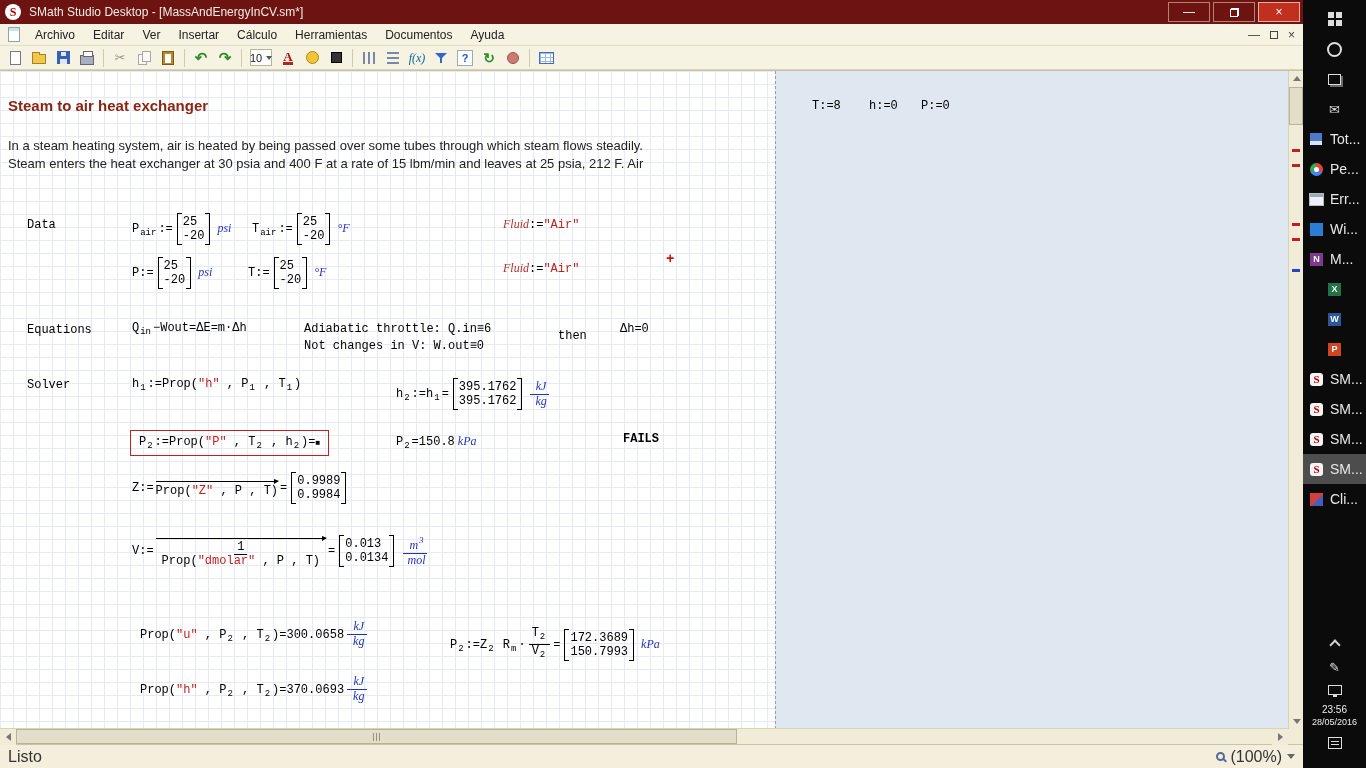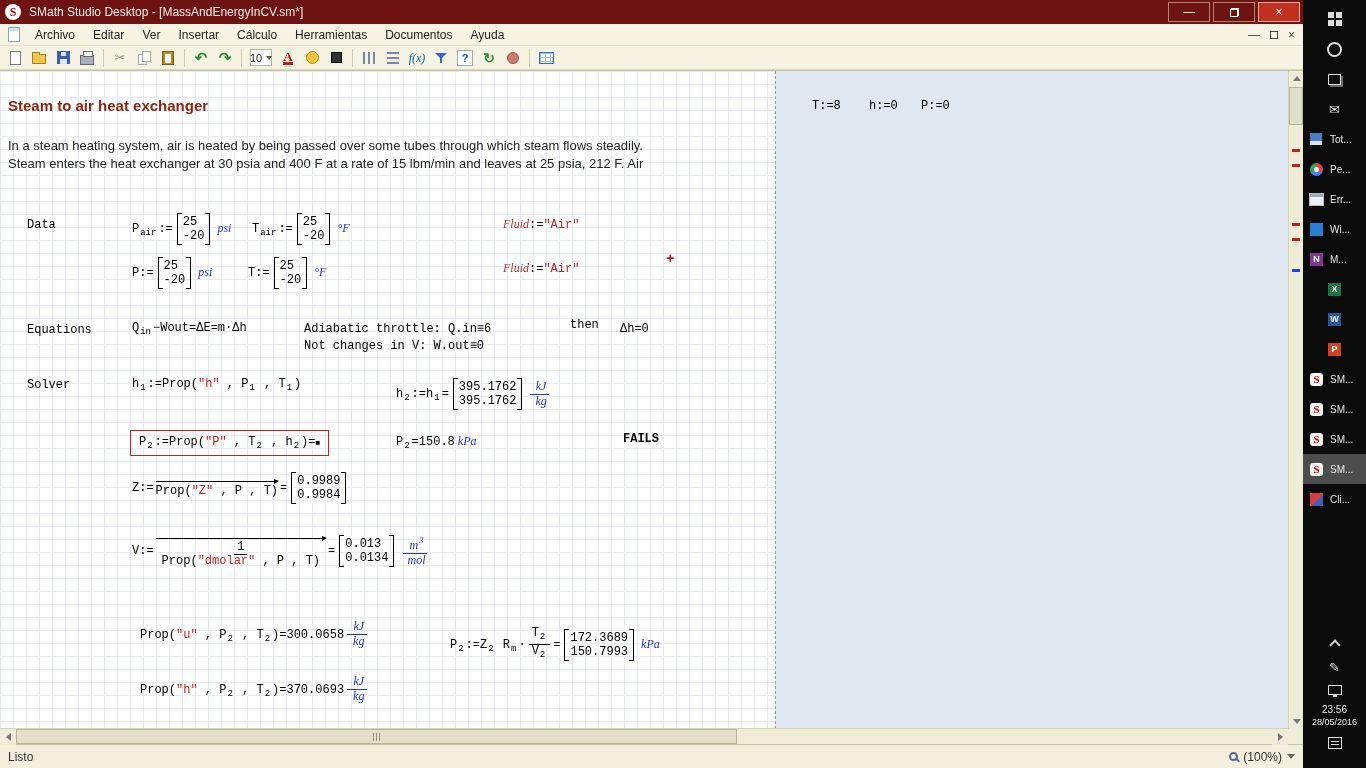--- a/index.html
+++ b/index.html
@@ -122,35 +122,35 @@
   .vmark.blue{background:#2244cc;}
   .hscrollrow{height:16px;display:flex;flex:none;}
   .hscroll{position:relative;width:1288px;background:#f0ecd8;border-top:1px solid #d8d3b8;}
   .hthumb{position:absolute;left:16px;top:0;width:721px;height:15px;background:#e3deca;border:1px solid #b8b49c;
           display:flex;align-items:center;justify-content:center;cursor:pointer;}
   .hthumb::before{content:"";width:8px;height:8px;background:repeating-linear-gradient(90deg,#999077 0 1px,transparent 1px 3px);}
   .corner{width:15px;background:#f0ecd8;border-top:1px solid #d8d3b8;}
 
   
   .statusbar{height:24px;background:#f3efdc;border-top:1px solid #c9c4a8;display:flex;align-items:center;
-             padding:0 8px;font-size:12px;color:#333;flex:none;}
+             padding:0 8px;font-size:16px;color:#333;flex:none;}
   .zoomgroup{margin-left:auto;display:flex;align-items:center;gap:5px;cursor:pointer;}
   .zoomicon{width:9px;height:9px;border:2px solid #556a99;border-radius:50%;position:relative;display:inline-block;}
   .zoomicon::after{content:"";position:absolute;width:5px;height:2px;background:#556a99;right:-4px;bottom:-2px;transform:rotate(45deg);}
   .zoomchev::before{content:"";display:block;border-left:4px solid transparent;border-right:4px solid transparent;border-top:5px solid #666;}
 
   
   .taskbar{position:absolute;left:1303px;top:0;width:63px;height:768px;background:#0b0b0b;overflow:hidden;}
   .tbitems{display:flex;flex-direction:column;padding-top:4px;}
   .tbitem{height:30px;display:flex;align-items:center;gap:5px;padding-left:5px;cursor:pointer;}
   .tbitem.icononly{justify-content:center;padding-left:0;}
   .tbitem.active{background:#4d4d4d;}
   .tico{width:17px;height:17px;position:relative;display:inline-flex;align-items:center;justify-content:center;
         flex:none;color:#ddd;font-size:13px;line-height:17px;}
-  .tlabel{color:#e8e8e8;font-size:10px;white-space:nowrap;overflow:hidden;}
+  .tlabel{color:#e8e8e8;font-size:14px;white-space:nowrap;overflow:hidden;}
   .tletter{position:absolute;left:0;top:0;right:0;bottom:0;display:flex;align-items:center;justify-content:center;
            color:#fff;font:bold 9px "Liberation Sans",sans-serif;}
   .tico-smath .tletter{color:#c00000;font:bold 11px "Liberation Serif",serif;}
   .tico-win::before{content:"";width:14px;height:14px;
      background:linear-gradient(#ddd,#ddd) 0 0/6px 6px no-repeat,linear-gradient(#ddd,#ddd) 8px 0/6px 6px no-repeat,
                 linear-gradient(#ddd,#ddd) 0 8px/6px 6px no-repeat,linear-gradient(#ddd,#ddd) 8px 8px/6px 6px no-repeat;}
   .tico-circle::before{content:"";width:11px;height:11px;border:2px solid #ddd;border-radius:50%;}
   .tico-taskview::before{content:"";width:11px;height:9px;border:1px solid #ddd;box-shadow:2px 2px 0 0 rgba(221,221,221,.45);}
   .tico-floppy::before{content:"";width:12px;height:12px;background:#4a7ac8;box-shadow:inset 0 -4px 0 #d8e4f4;}
   .tico-chrome::before{content:"";width:13px;height:13px;border-radius:50%;
@@ -314,21 +314,21 @@
 
         <div class="expr" style="left:132px;top:186px;"><span class="mx v">P</span><span class="mx v">:=</span><span class="mat"><span class="mrow">25</span><span class="mrow">-20</span></span><span class="mx u">psi</span></div>
         <div class="expr" style="left:248px;top:186px;"><span class="mx v">T</span><span class="mx v">:=</span><span class="mat"><span class="mrow">25</span><span class="mrow">-20</span></span><span class="mx u">°F</span></div>
         <div class="expr" style="left:503px;top:190px;"><span class="mx fl">Fluid</span><span class="mx v">:=</span><span class="mx s">"Air"</span></div>
         <div class="cursor-plus" style="left:666px;top:180px;">+</div>
 
         <div class="mlabel" style="left:27px;top:252px;">Equations</div>
         <div class="expr" style="left:132px;top:250px;"><span class="mx v">Q</span><span class="msub">in</span><span class="mx v">−Wout=ΔE=m·Δh</span></div>
         <div class="expr" style="left:304px;top:251px;"><span class="mx v">Adiabatic throttle: Q.in≡6</span></div>
         <div class="expr" style="left:304px;top:268px;"><span class="mx v">Not changes in V: W.out≡0</span></div>
-        <div class="expr" style="left:558px;top:247px;margin-left:12px;"><span class="mx v">then</span></div>
+        <div class="expr" style="left:558px;top:258px;"><span class="mx v">then</span></div>
         <div class="expr" style="left:620px;top:251px;"><span class="mx v">Δh=0</span></div>
 
         <div class="mlabel" style="left:27px;top:307px;">Solver</div>
         <div class="expr" style="left:132px;top:306px;"><span class="mx v">h</span><span class="msub">1</span><span class="mx v">:=</span><span class="mx v">Prop</span><span class="mx v">(</span><span class="mx s">"h"</span><span class="mx v"> , P</span><span class="msub">1</span><span class="mx v"> , T</span><span class="msub">1</span><span class="mx v">)</span></div>
         <div class="expr" style="left:396px;top:307px;"><span class="mx v">h</span><span class="msub">2</span><span class="mx v">:=</span><span class="mx v">h</span><span class="msub">1</span><span class="mx v">=</span><span class="mat"><span class="mrow">395.1762</span><span class="mrow">395.1762</span></span><span class="frac u"><span class="fnum"><span class="mx u">kJ</span></span><span class="fden"><span class="mx u">kg</span></span></span></div>
 
         <div class="expr errbox" style="left:130px;top:359px;"><span class="mx v">P</span><span class="msub">2</span><span class="mx v">:=</span><span class="mx v">Prop</span><span class="mx v">(</span><span class="mx s">"P"</span><span class="mx v"> , T</span><span class="msub">2</span><span class="mx v"> , h</span><span class="msub">2</span><span class="mx v">)</span><span class="mx v">=</span><span class="mx ph">■</span></div>
         <div class="expr" style="left:396px;top:363px;"><span class="mx v">P</span><span class="msub">2</span><span class="mx v">=</span><span class="mx v">150.8</span><span class="mx u">kPa</span></div>
         <div class="expr" style="left:623px;top:361px;font-weight:bold;"><span class="mx v">FAILS</span></div>
 

